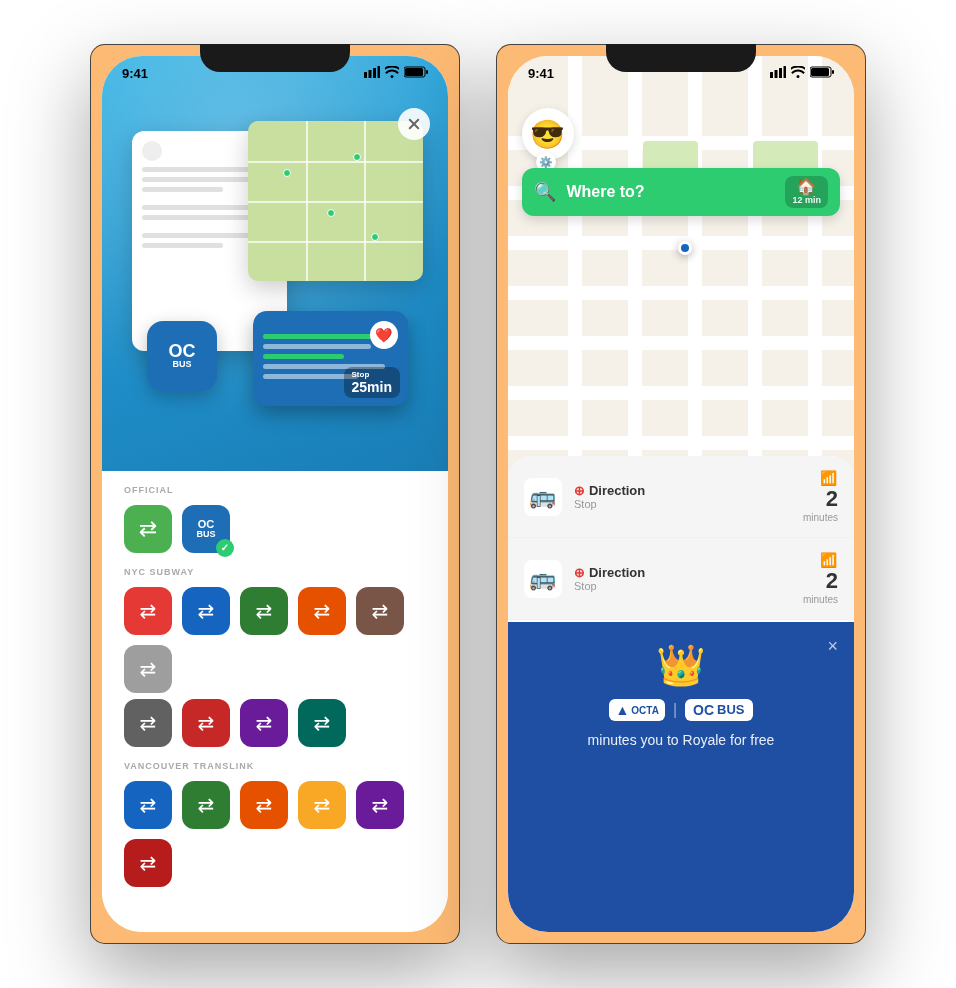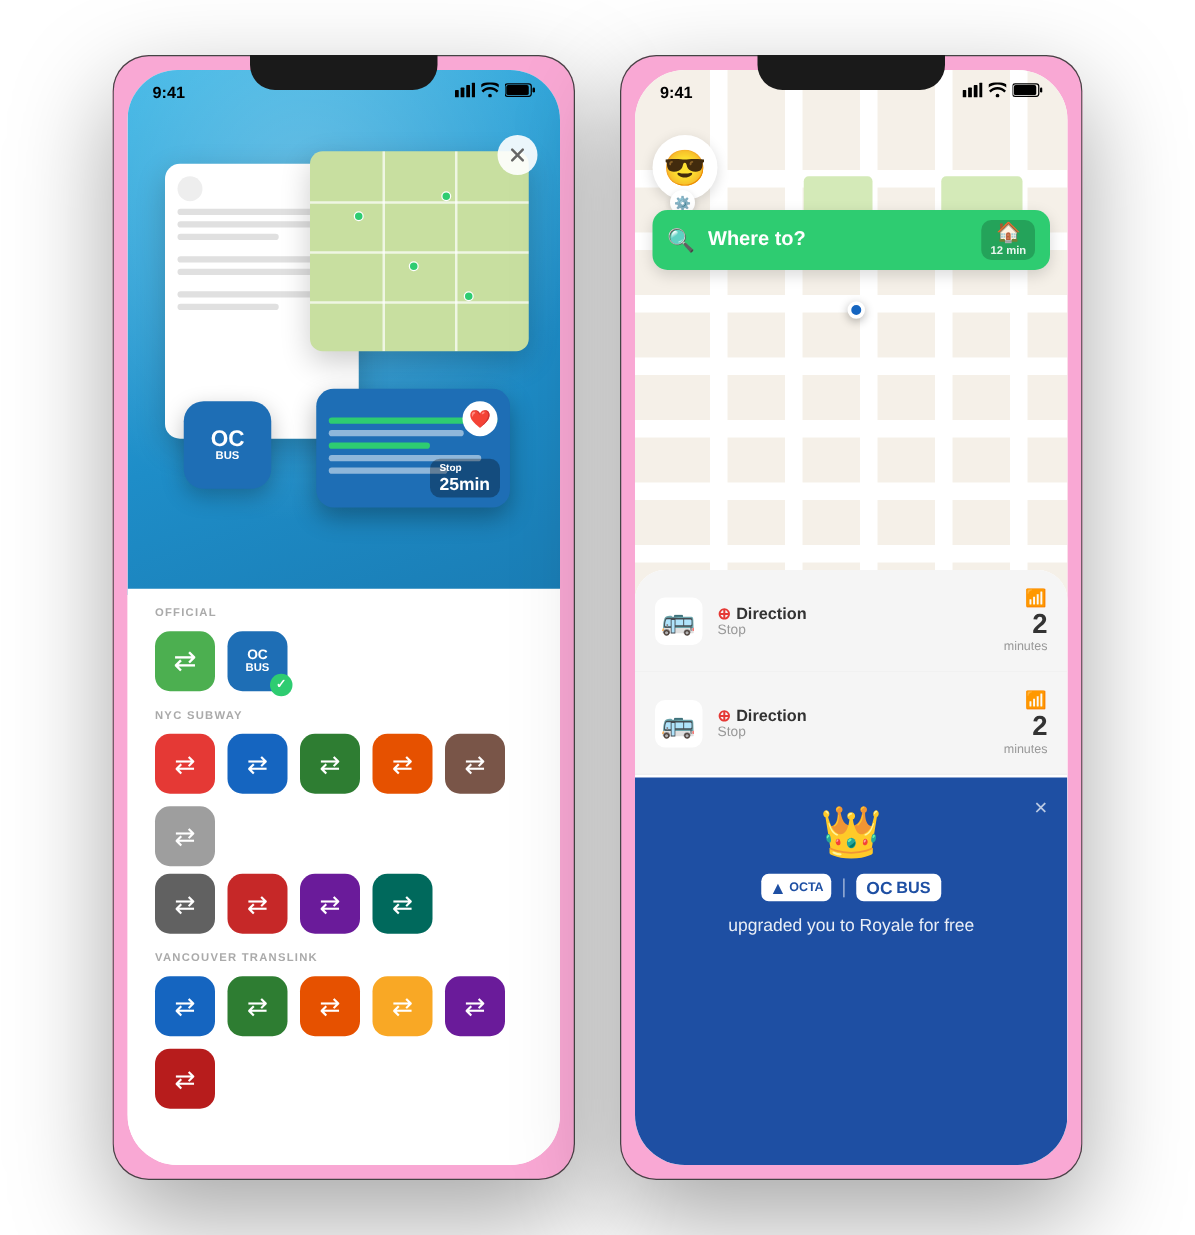--- a/index.html
+++ b/index.html
@@ -18,22 +18,22 @@
       gap: 36px;
       align-items: center;
       justify-content: center;
     }
 
     
     .phone {
       position: relative;
       width: 370px;
       height: 900px;
-      background: #f9a8d4;
-      border-radius: 29px;
+      background: #fdba74;
+      border-radius: 15px;
       padding: 12px;
       box-shadow: 0 30px 80px rgba(0,0,0,0.35), inset 0 0 0 1px #444;
     }
     .phone-inner {
       width: 100%;
       height: 100%;
       background: #fff;
       border-radius: 40px;
       overflow: hidden;
       position: relative;
@@ -770,21 +770,21 @@
               <div class="p2-octa-logo">
                 <span class="p2-octa-sym">▲</span>
                 <span style="font-size:10px;color:#1e4fa3;font-weight:700;margin-left:2px;">OCTA</span>
               </div>
               <div style="color:rgba(255,255,255,0.5);font-size:16px;">|</div>
               <div class="p2-ocbus-logo">
                 <span style="color:#1e4fa3;font-size:14px;font-weight:900;">OC</span>
                 <span class="p2-ocbus-text">BUS</span>
               </div>
             </div>
-            <div class="p2-promo-desc">upgraded you to Royale for free</div>
+            <div class="p2-promo-desc">minutes you to Royale for free</div>
           </div>
         </div>
 
       </div>
     </div>
   </div>
 
 </div>
 
 </body></html>

